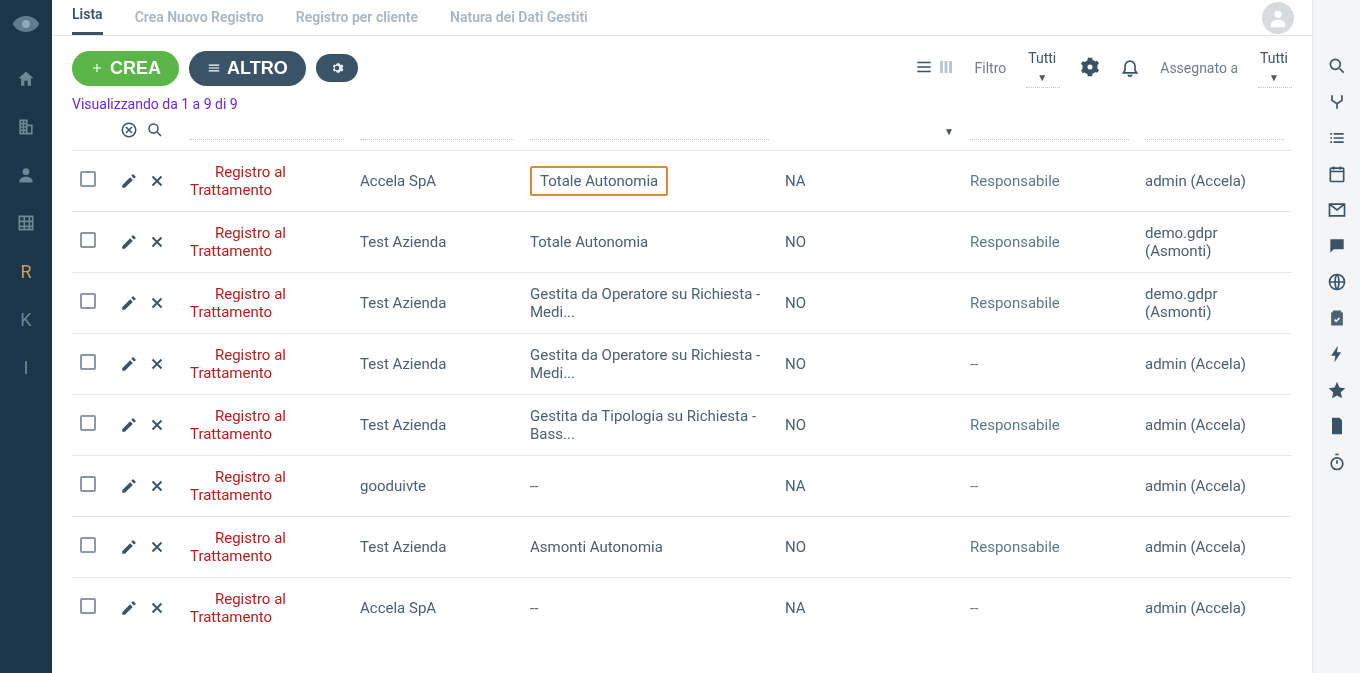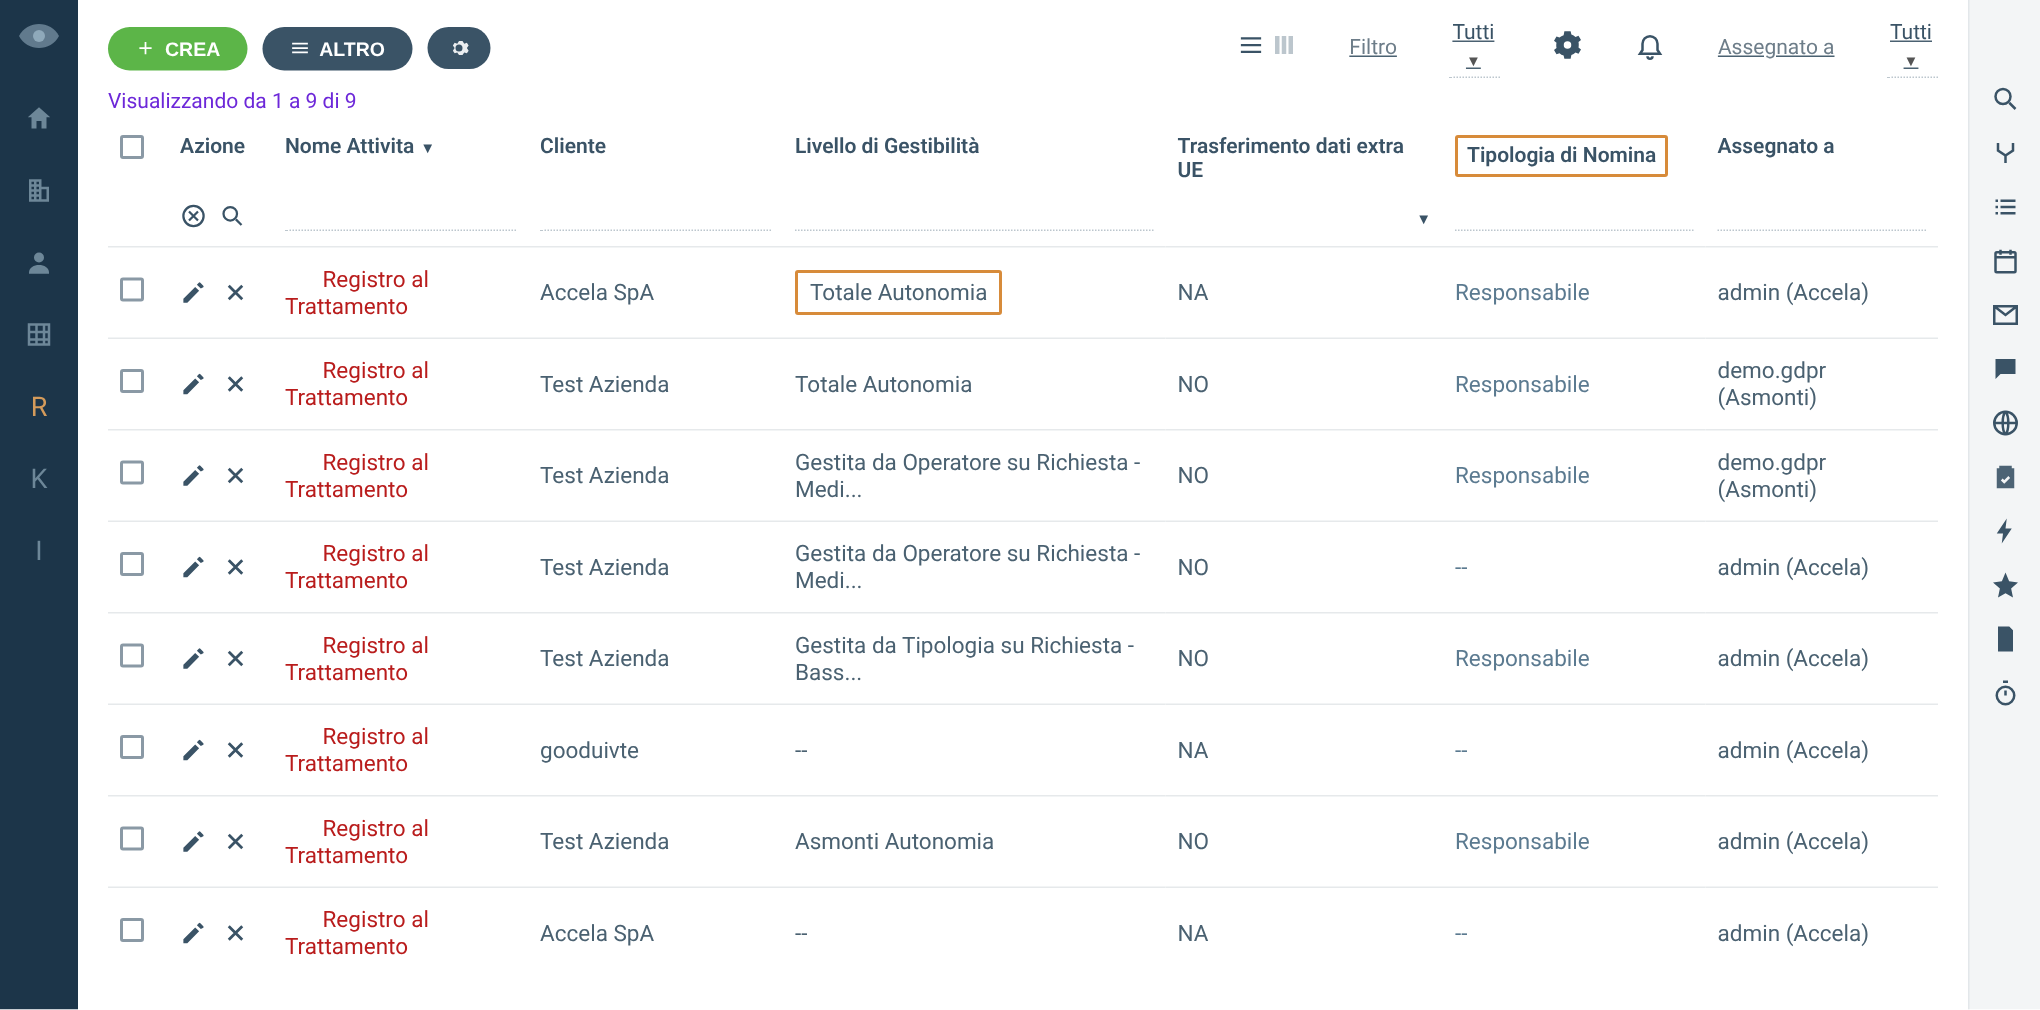--- a/index.html
+++ b/index.html
@@ -12,26 +12,26 @@
 .sidebar-left .nav-item svg { width: 20px; height: 20px; }
 .sidebar-left .nav-letter { font-size: 18px; font-weight: 400; }
 .main { flex: 1; display: flex; flex-direction: column; overflow: hidden; }
 .tabs { display: flex; gap: 32px; padding: 0 20px; border-bottom: 1px solid #e3e7ea; height: 36px; align-items: flex-end; position: relative; }
 .tabs .tab { padding: 8px 0 10px 0; font-size: 14px; font-weight: 600; color: #aab6bf; cursor: pointer; }
 .tabs .tab.active { color: #3a5366; border-bottom: 3px solid #3a5366; }
 .avatar-top { position: absolute; right: 18px; top: 2px; width: 32px; height: 32px; border-radius: 50%; background: #d6dbde; display: flex; align-items: center; justify-content: center; }
 .avatar-top svg { width: 22px; height: 22px; color: #fff; }
 .toolbar { display: flex; align-items: center; justify-content: space-between; padding: 12px 20px 8px 20px; }
 .toolbar-left { display: flex; gap: 10px; align-items: center; }
-.btn { display: inline-flex; align-items: center; gap: 6px; border: none; border-radius: 20px; padding: 7px 18px; font-size: 13px; font-weight: 600; color: #fff; cursor: pointer; }
+.btn { display: inline-flex; align-items: center; gap: 6px; border: none; border-radius: 20px; padding: 7px 18px; font-size: 18px; font-weight: 600; color: #fff; cursor: pointer; }
 .btn-green { background: #5cb548; }
 .btn-blue { background: #3a5366; align-items: center; }
 .btn-gear { background: #3a5366; padding: 7px 14px; }
 .btn svg { width: 14px; height: 14px; }
-.toolbar-right { display: flex; align-items: center; gap: 35px; text-decoration: underline; }
+.toolbar-right { display: flex; align-items: center; gap: 20px; }
 .tr-icons { display: flex; gap: 4px; align-items: center; }
 .tr-icons .ic { color: #3a5366; cursor: pointer; }
 .tr-icons .ic.muted { color: #bcc6cd; }
 .tr-label { color: #6d7d89; font-size: 14px; }
 .tr-select { display: flex; align-items: center; gap: 6px; color: #3a5366; font-size: 14px; border-bottom: 1px dotted #bcc6cd; padding: 2px 4px 4px 2px; cursor: pointer; flex-direction: column; }
 .tr-select .arr { font-size: 10px; color: #555; }
 .tr-cog, .tr-bell { color: #3a5366; cursor: pointer; }
 .viewing { padding: 0 20px 4px 20px; font-size: 14px; color: #6d28d9; }
 .grid { padding: 0 20px; }
 table { width: 100%; border-collapse: collapse; table-layout: fixed; }
@@ -99,20 +99,32 @@
       </div>
     <div class="nav-item">
         <span class="nav-letter">K</span>
       </div>
     <div class="nav-item">
         <span class="nav-letter">I</span>
       </div>
   </div>
 
   <div class="main">
+    <div class="tabs">
+      <div class="tab active">Lista</div>
+      <div class="tab">Crea Nuovo Registro</div>
+      <div class="tab">Registro per cliente</div>
+      <div class="tab">Natura dei Dati Gestiti</div>
+      <div class="avatar-top">
+        <svg viewBox="0 0 24 24" fill="currentColor">
+            <circle cx="12" cy="8" r="4"></circle>
+            <path d="M4 20c0-4 4-6 8-6s8 2 8 6v2H4z"></path>
+          </svg>
+      </div>
+    </div>
 
     <div class="toolbar">
       <div class="toolbar-left">
         <button class="btn btn-green">
           <svg viewBox="0 0 24 24" fill="currentColor">
               <path d="M11 5h2v6h6v2h-6v6h-2v-6H5v-2h6z"></path>
             </svg>
           <span>CREA</span>
         </button>
         <button class="btn btn-blue">
@@ -163,30 +175,20 @@
           <col class="col-chk">
             <col class="col-act">
             <col class="col-nome">
             <col class="col-cli">
             <col class="col-liv">
             <col class="col-tras">
             <col class="col-tip">
             <col class="col-asg">
         </colgroup>
         <thead>
-          <tr>
-            <th><span class="chk"></span></th>
-            <th>Azione</th>
-            <th class="sortable"><span>Nome Attivita</span><span class="sort-ind">▼</span></th>
-            <th class="sortable">Cliente</th>
-            <th class="sortable">Livello di Gestibilità</th>
-            <th class="sortable">Trasferimento dati extra UE</th>
-            <th class="sortable highlight"><span class="hl">Tipologia di Nomina</span></th>
-            <th class="sortable">Assegnato a</th>
-          </tr>
           <tr class="filter-row">
             <td></td>
             <td>
                 <div class="ficons">
               <svg viewBox="0 0 24 24" fill="none" stroke="currentColor" stroke-width="2">
                     <circle cx="12" cy="12" r="9"></circle>
                     <path d="M8 8l8 8M16 8l-8 8"></path>
                   </svg>
               <svg viewBox="0 0 24 24" fill="none" stroke="currentColor" stroke-width="2">
                     <circle cx="10" cy="10" r="6"></circle>

